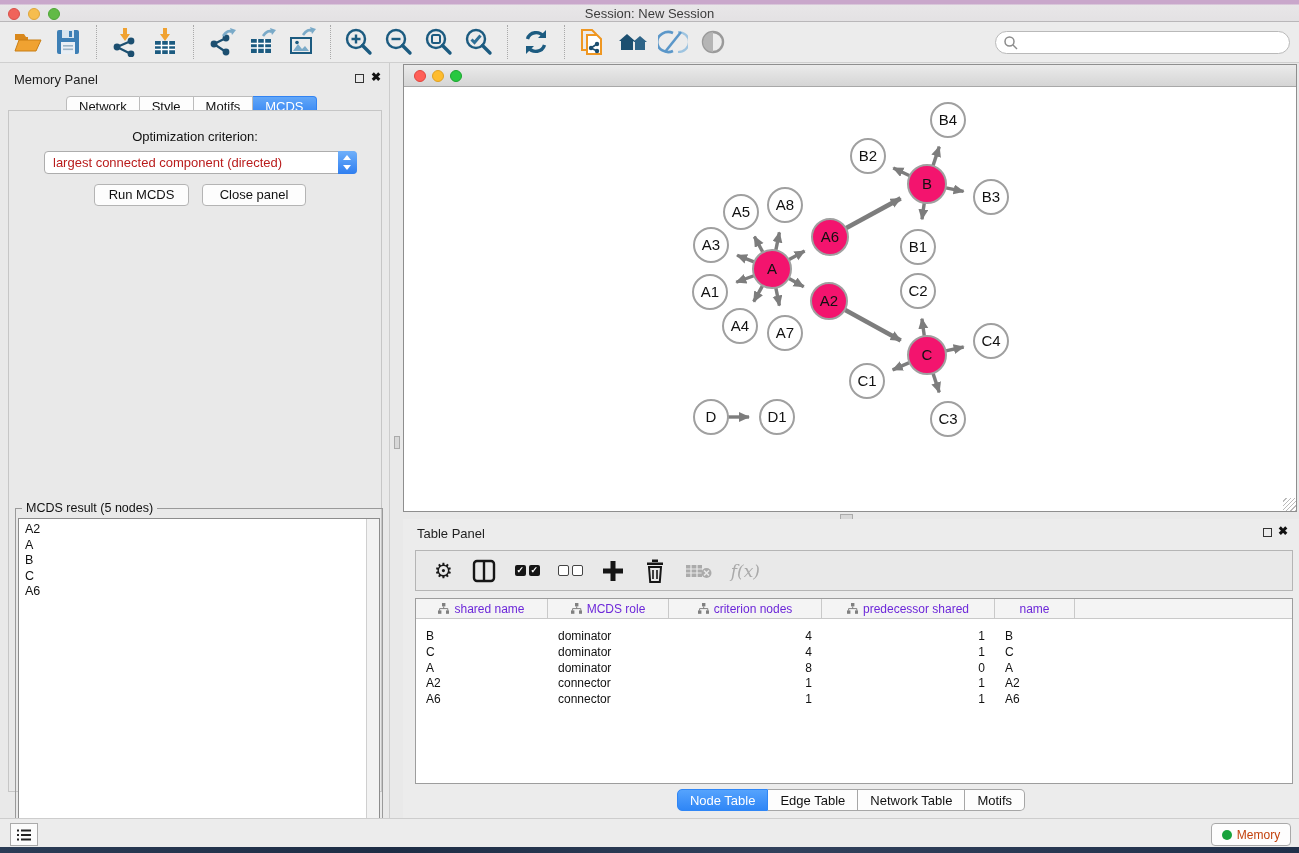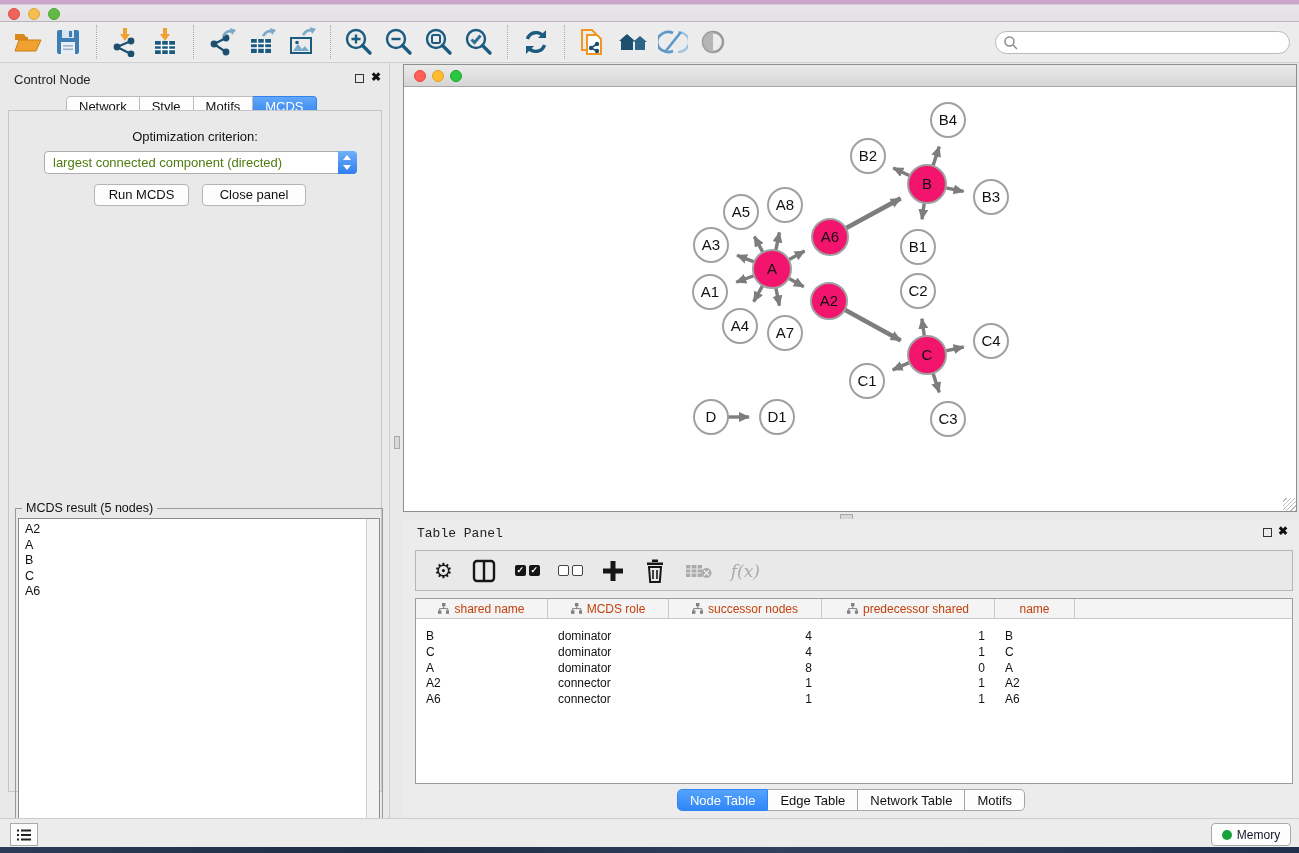--- a/index.html
+++ b/index.html
@@ -35,21 +35,21 @@
   .panel-close { position:absolute; top:7px; font-size:12px; font-weight:bold; color:#111; }
   #cp-float { right:25px; } #cp-close { right:8px; }
   #cp-tabs { position:absolute; left:66px; top:33px; display:flex; }
   .cp-tab { height:21px; padding:2px 12px 0; font-size:13px; background:#fdfdfd; border:1px solid #bcbcbc; border-left:none; color:#111; text-align:center; }
   .cp-tab:first-child { border-left:1px solid #bcbcbc; border-radius:4px 0 0 4px; }
   .cp-tab:last-child { border-radius:0 4px 4px 0; }
   .cp-tab.active { background:linear-gradient(#62a7f8,#3283f2); color:#fff; border-color:#3283f2; }
   #cp-content { position:absolute; left:8px; top:47px; width:374px; height:682px; border:1px solid #c6c6c6; background:#e9e9e9; }
   #opt-label { position:absolute; left:0; right:0; top:18px; text-align:center; font-size:13px; color:#111; }
   #criterion-select { position:absolute; left:35px; top:40px; width:313px; height:23px; background:#fff;
-    border:1px solid #adadad; border-radius:4px; font-size:13px; color:#4d7c0f; }
+    border:1px solid #adadad; border-radius:4px; font-size:13px; color:#b91c1c; }
   #criterion-select .val { position:absolute; left:8px; top:3px; }
   #criterion-select .stepper { position:absolute; right:-1px; top:-1px; width:19px; height:23px; border-radius:0 4px 4px 0;
     background:linear-gradient(#6fb0fa,#2f7ef0); }
   .chev { position:absolute; left:5px; width:0; height:0; border-left:4.5px solid transparent; border-right:4.5px solid transparent; }
   .chev.up { top:4px; border-bottom:5px solid #fff; }
   .chev.dn { bottom:4px; border-top:5px solid #fff; }
   .cp-btn { position:absolute; top:73px; height:22px; background:#fdfdfd; border:1px solid #b4b4b4; border-radius:4px;
     font-size:13px; color:#111; text-align:center; padding-top:2px; }
   #run-btn { left:85px; width:95px; }
   #closepanel-btn { left:193px; width:104px; }
@@ -71,67 +71,68 @@
   #nw-canvas { position:absolute; left:0; top:22px; width:892px; height:424px; background:#fff; }
   #resize-grip { position:absolute; right:0; bottom:0; width:13px; height:13px;
     background:repeating-linear-gradient(135deg,#ffffff 0 2px,#bbb 2px 3px); }
 
   
   .v-handle { position:absolute; left:394px; top:373px; width:6px; height:13px; background:#d8d8d8; border:1px solid #aaa; }
   .h-handle { position:absolute; left:840px; top:451px; width:13px; height:6px; background:#d8d8d8; border:1px solid #aaa; }
 
   
   #table-panel { position:absolute; left:403px; top:456px; width:896px; height:299px; background:#ececec; }
-  #tp-title { position:absolute; left:14px; top:7px; font-size:13px; color:#222;font-family:Liberation Mono, monospace; }
+  #tp-title { position:absolute; left:14px; top:7px; font-size:13px; color:#222; }
   #tp-float { right:27px; top:9px; } #tp-close { right:11px; top:5px; }
   #tp-toolbar { position:absolute; left:12px; top:31px; width:878px; height:41px; background:#e9e9e9;
     border:1px solid #b5b5b5; display:flex; align-items:center; }
   .tp-icon { margin-left:18px; display:flex; align-items:center; }
   .gear-glyph { font-size:21px; color:#1a1a1a; line-height:21px; }
   .cb { width:11px; height:11px; display:inline-block; }
   .cb.on { background:#161616; color:#fff; font-size:9px; font-weight:bold; text-align:center; line-height:11px; border-radius:2px; }
   .cb.off { background:#fff; border:1.6px solid #444; border-radius:2px; }
   .cb + .cb { margin-left:3px; }
   .fx-glyph { font-family:"DejaVu Serif",serif; font-style:italic; font-size:17px; color:#a9a9a9; }
 
   #tp-table { position:absolute; left:12px; top:79px; width:878px; height:186px; background:#fff; border:1px solid #9d9d9d; }
   #tp-header { display:flex; height:20px; background:#f4f4f4; border-bottom:1px solid #c9c9c9; }
   .hcell { display:flex; align-items:center; justify-content:center; border-right:1px solid #c9c9c9;
-    font-size:12px; color:#c2410c; overflow:hidden; }
+    font-size:12px; color:#6d28d9; overflow:hidden; }
   .hcell svg { margin-right:5px; flex:0 0 auto; }
   .c0 { width:132px; } .c1 { width:121px; } .c2 { width:153px; } .c3 { width:173px; } .c4 { width:80px; } .cfill { flex:1; border-right:none; }
   .trow { display:flex; height:15.8px; font-size:12px; color:#111; }
   .tcell { overflow:hidden; white-space:nowrap; }
   .trow .c0, .trow .c1 { padding-left:10px; }
   .trow .c2, .trow .c3 { text-align:right; padding-right:10px; }
   .trow .c4 { padding-left:10px; }
 
   #tp-tabs { position:absolute; left:0; right:0; top:270px; display:flex; justify-content:center; }
   .tp-tab { height:22px; padding:3px 12px 0; font-size:13px; background:#fdfdfd; border:1px solid #a6a6a6; border-left:none; color:#111; }
   .tp-tab:first-child { border-left:1px solid #a6a6a6; border-radius:5px 0 0 5px; }
   .tp-tab:last-child { border-radius:0 5px 5px 0; }
   .tp-tab.active { background:linear-gradient(#55a3fd,#2f86f6); color:#fff; border-color:#2f86f6; }
 
   
   #status-bar { position:absolute; left:0; top:818px; width:1299px; height:29px; background:#ececec; border-top:1px solid #cdcdcd; }
   #list-btn { position:absolute; left:10px; top:4px; width:28px; height:23px; background:#fbfbfb; border:1px solid #aaa;
     display:flex; align-items:center; justify-content:center; }
   #memory-btn { position:absolute; right:8px; top:4px; width:80px; height:23px; background:#fdfdfd; border:1px solid #a9a9a9;
-    border-radius:4px; display:flex; align-items:center; justify-content:center; font-size:12px; color:#0f172a; }
+    border-radius:4px; display:flex; align-items:center; justify-content:center; font-size:12px; color:#c2410c; }
   #memory-btn .dot { width:10px; height:10px; border-radius:50%; background:#18a33c; margin-right:5px; }
   #desktop-strip { position:absolute; left:0; top:847px; width:1299px; height:6px;
     background:linear-gradient(90deg,#2b3c56,#1d2d45 30%,#31415c 60%,#20304a); }
 </style>
 </head>
 <body>
 
 <div id="titlebar">
   <span class="tl t-red"></span>
   <span class="tl t-yel"></span>
   <span class="tl t-grn"></span>
+  <span class="t-title">Session: New Session</span>
 </div>
 
 <div id="main-toolbar" style="padding-left:8px;">
   <div class="tbtn">
     <svg width="30" height="30" viewBox="0 0 30 30">
       <path d="M2 7h9l2 3h2v3H2z" fill="#d9881c"></path>
       <path d="M2 24l4-11h22l-5 11z" fill="#f0a231" stroke="#c97f15" stroke-width="1"></path>
     </svg>
   </div>
   <div class="tbtn">
@@ -262,21 +263,21 @@
       <circle cx="6.5" cy="6.5" r="4.5" fill="none" stroke="#8b8b8b" stroke-width="1.5"></circle>
       <path d="M10 10l4 4" stroke="#8b8b8b" stroke-width="1.5"></path>
     </svg>
     <input id="search-input" value="" placeholder="" style="">
   </div>
 </div>
 
 <div id="workspace">
 
   <div id="control-panel">
-    <span id="cp-title">Control Node</span>
+    <span id="cp-title">Memory Panel</span>
     <span id="cp-float" class="panel-float"></span>
     <span id="cp-close" class="panel-close">✖</span>
     <div id="cp-tabs">
       <div class="cp-tab">Network</div>
       <div class="cp-tab">Style</div>
       <div class="cp-tab">Motifs</div>
       <div class="cp-tab active">MCDS</div>
     </div>
     <div id="cp-content">
       <div id="opt-label">Optimization criterion:</div>
@@ -453,21 +454,21 @@
             </svg>
           <span>MCDS role</span>
         </div>
         <div class="hcell c2">
           <svg width="11" height="11" viewBox="0 0 11 11">
               <rect x="4" y="0" width="3.4" height="3.4" fill="#808080"></rect>
               <path d="M5.7 3.4v2.2M1.6 5.6h8.2M1.6 5.6v2M9.8 5.6v2" stroke="#808080" stroke-width="1"></path>
               <rect x="0" y="7.4" width="3.4" height="3.4" fill="#808080"></rect>
               <rect x="8" y="7.4" width="3.4" height="3.4" fill="#808080"></rect>
             </svg>
-          <span>successor nodes</span>
+          <span>criterion nodes</span>
         </div>
         <div class="hcell c3">
           <svg width="11" height="11" viewBox="0 0 11 11">
               <rect x="4" y="0" width="3.4" height="3.4" fill="#808080"></rect>
               <path d="M5.7 3.4v2.2M1.6 5.6h8.2M1.6 5.6v2M9.8 5.6v2" stroke="#808080" stroke-width="1"></path>
               <rect x="0" y="7.4" width="3.4" height="3.4" fill="#808080"></rect>
               <rect x="8" y="7.4" width="3.4" height="3.4" fill="#808080"></rect>
             </svg>
           <span>predecessor shared</span>
         </div>

